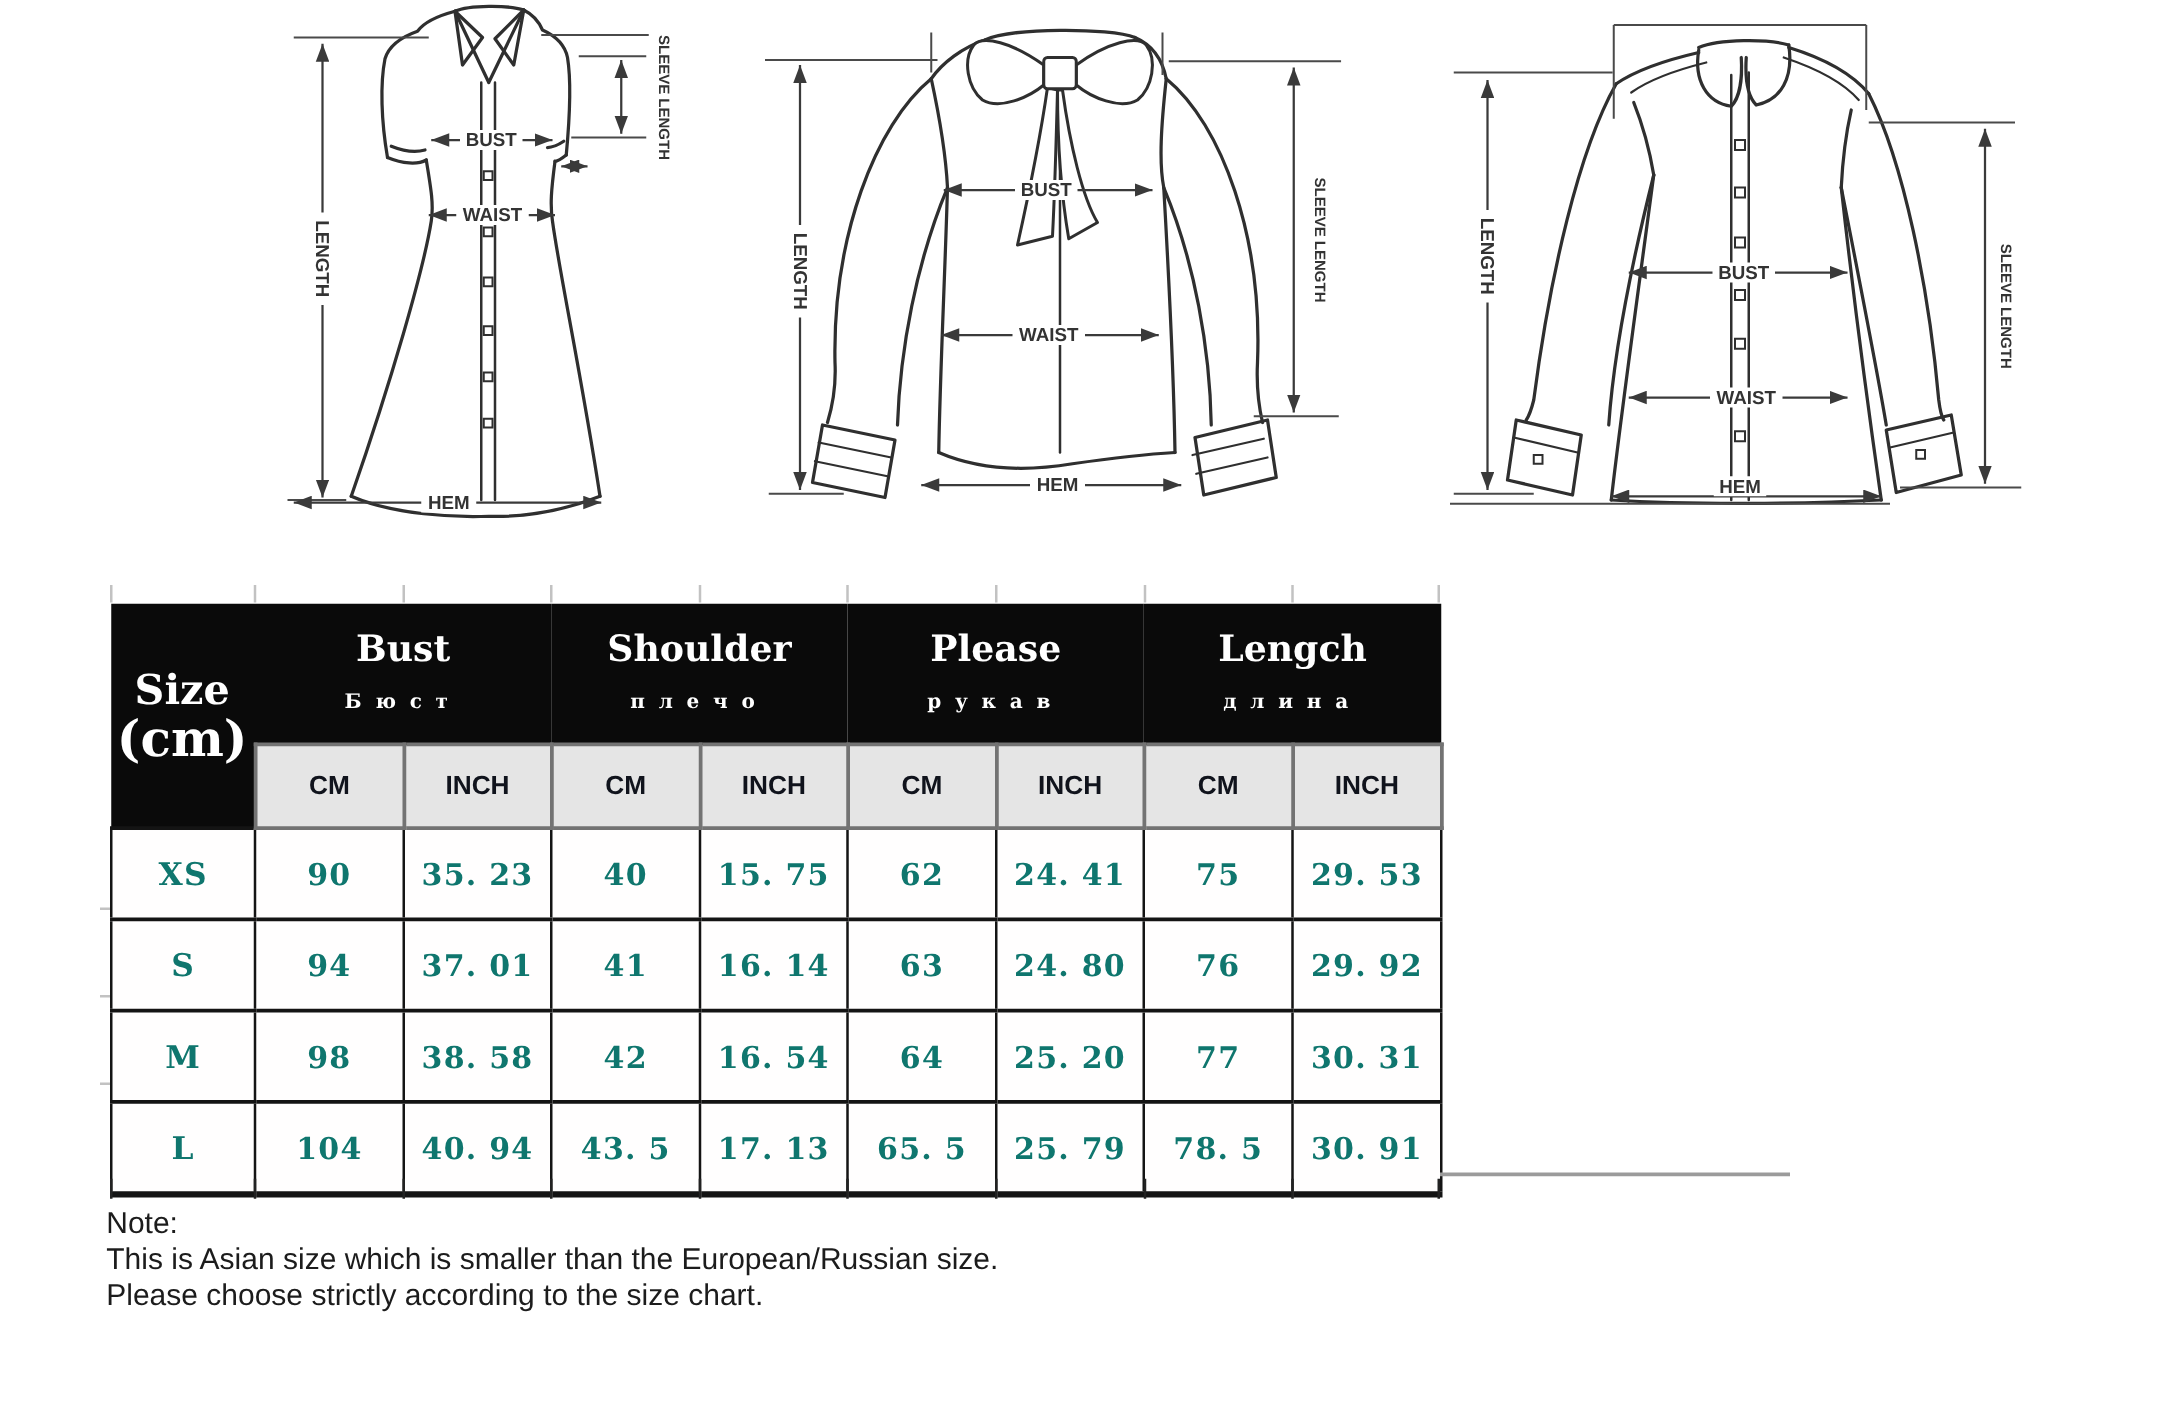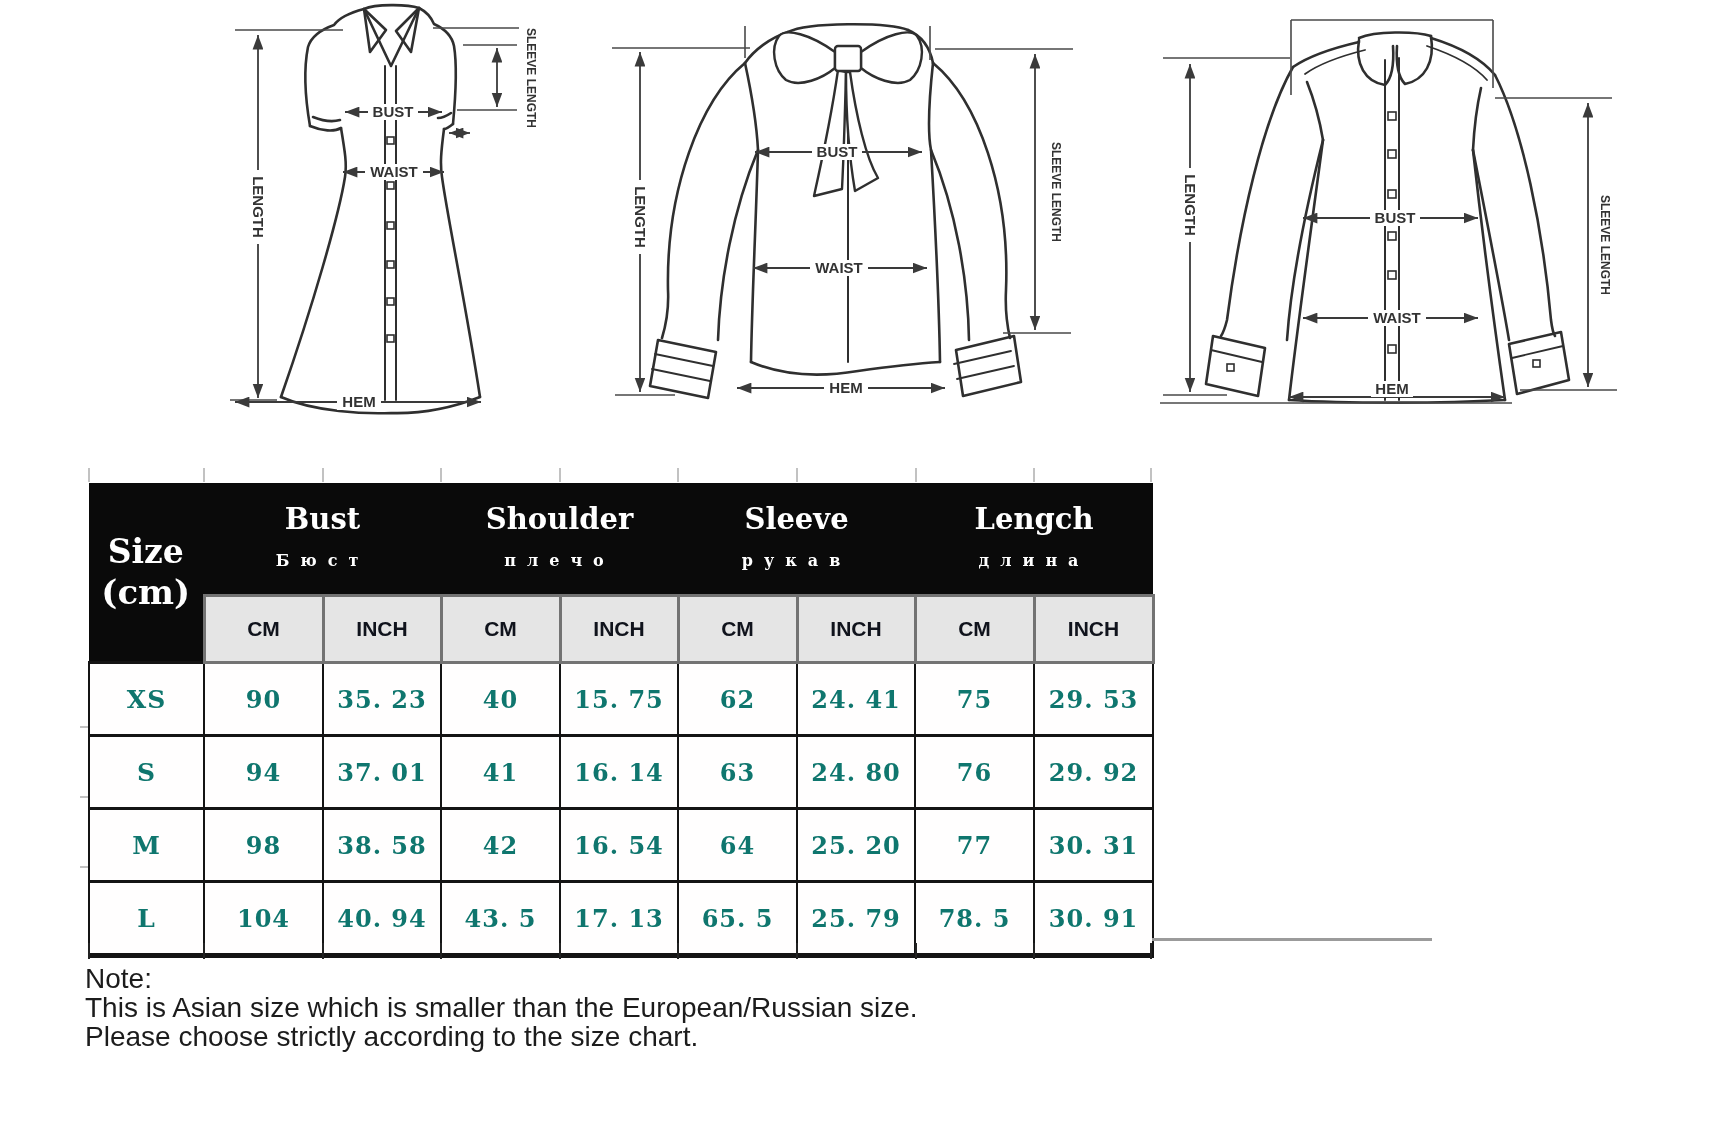--- a/index.html
+++ b/index.html
@@ -19,37 +19,37 @@
   .dlabel-sm{font-family:"Liberation Sans",sans-serif;font-weight:bold;fill:#333;font-size:12px;text-anchor:middle;}
   .mask{fill:#ffffff;}
   
   #size-table{position:absolute;left:88px;top:483px;border-collapse:collapse;table-layout:fixed;
               width:1064px;}
   #size-table td{padding:0;text-align:center;vertical-align:middle;}
   .hdr-black td{background:#0a0a0a;color:#ffffff;border:0;height:111px;}
   td.corner-cell{background:#0a0a0a;color:#ffffff;border:0;text-align:left;padding-left:14px;
                  font-family:"DejaVu Serif","Liberation Serif",serif;font-weight:bold;}
   .corner-l1{font-size:33px;line-height:40px;display:block;}
-  .corner-l2{font-size:34px;line-height:40px;display:block;}
+  .corner-l2{font-size:40px;line-height:40px;display:block;}
   .grp-en{display:block;font-family:"DejaVu Serif","Liberation Serif",serif;font-weight:bold;
           font-size:29px;line-height:44px;}
   .grp-ru{display:block;font-family:"DejaVu Serif","Liberation Serif",serif;font-weight:bold;
           font-size:16px;line-height:40px;letter-spacing:11px;}
   .units-row td{background:#e5e5e5;border:3px solid #737373;height:64px;
                 font-family:"Liberation Sans",sans-serif;font-weight:bold;font-size:21px;color:#10131c;}
   .body-row td{background:#fffefe;border:2px solid #141414;border-top-width:3px;height:70px;
                font-family:"DejaVu Serif","Liberation Serif",serif;font-weight:bold;font-size:24px;
                color:#0f766e;letter-spacing:1px;}
   .body-row td.size-col{font-size:25px;}
   .body-row.last td{border-bottom:5px solid #141414;}
   .tick{position:absolute;background:#c2c2c2;}
   .stubv{position:absolute;background:#222;}
   #tail-line{position:absolute;left:1152px;top:938px;width:280px;height:3px;background:#9b9b9b;}
   
-  #note{position:absolute;left:85px;top:964px;color:#1c1c1c;font-size:28px;line-height:29px;
+  #note{position:absolute;left:85px;top:964px;color:#1c1c1c;font-size:24px;line-height:29px;
         font-family:"Liberation Sans",sans-serif;}
 </style>
 </head>
 <body>
 
 <div id="stage">
 
   <svg width="0" height="0" style="position:absolute">
     <defs>
       <marker id="ahE" markerWidth="9" markerHeight="8" refX="8" refY="3" orient="auto" markerUnits="strokeWidth">
@@ -266,21 +266,21 @@
       </td>
       <td colspan="2">
         <span class="grp-en">Bust</span>
         <span class="grp-ru">Бюст</span>
       </td>
       <td colspan="2">
         <span class="grp-en">Shoulder</span>
         <span class="grp-ru">плечо</span>
       </td>
       <td colspan="2">
-        <span class="grp-en">Sleeve</span>
+        <span class="grp-en">Please</span>
         <span class="grp-ru">рукав</span>
       </td>
       <td colspan="2">
         <span class="grp-en">Lengch</span>
         <span class="grp-ru">длина</span>
       </td>
     </tr>
     <tr class="units-row">
       <td>CM</td>
       <td>INCH</td>

